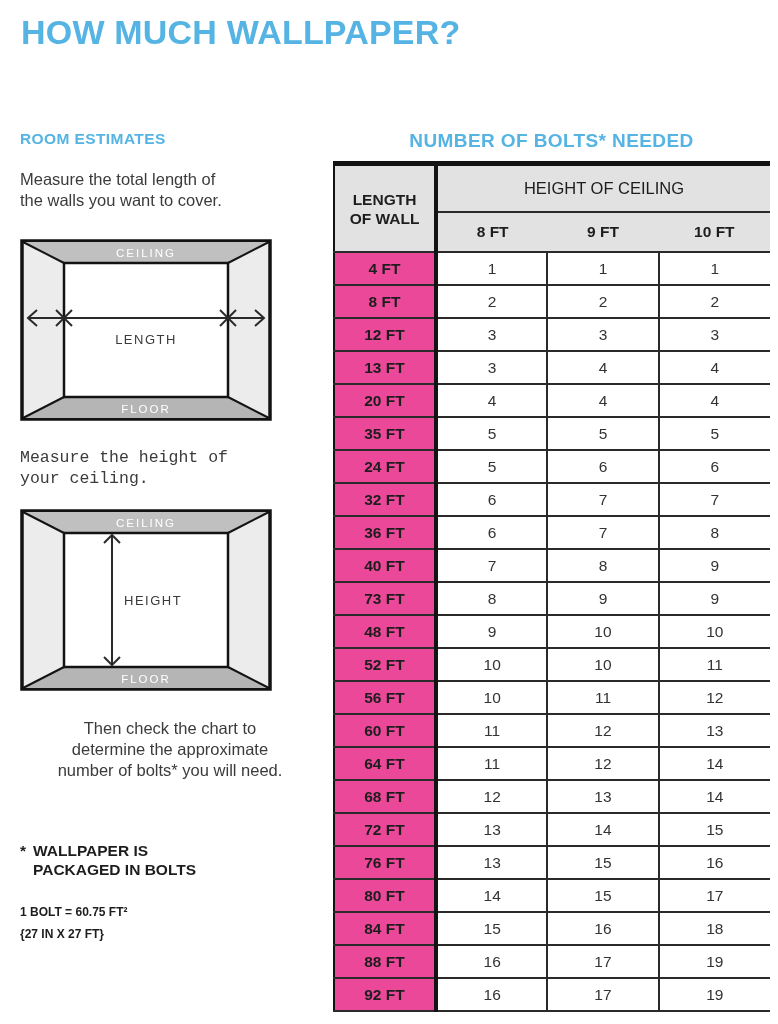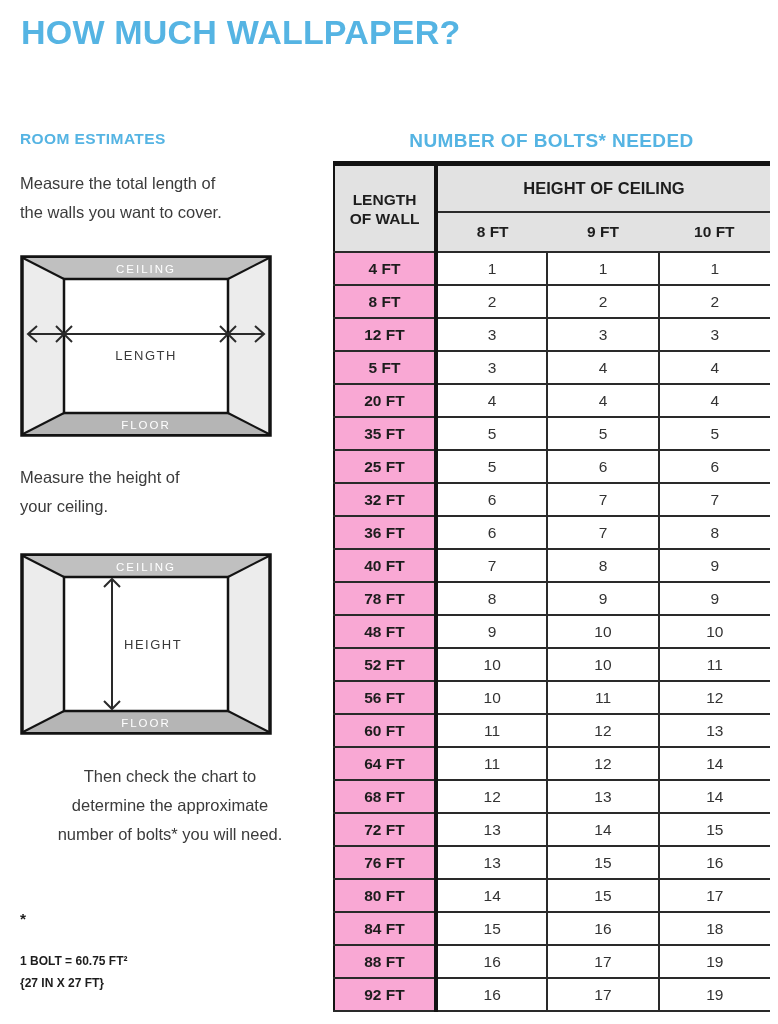--- a/index.html
+++ b/index.html
@@ -44,26 +44,26 @@
     margin: 0 0 9px 0;
     text-align: center;
     font-size: 19px;
     font-weight: bold;
     letter-spacing: 0.4px;
     color: #55B4E3;
   }
   .para {
     margin: 0;
     font-size: 16.5px;
-    line-height: 29px;
+    line-height: 21px;
     color: #3b3b3b;
     white-space: pre-line;
   }
   .para.p1 { margin-bottom: 28px; }
-  .para.p2 { margin-top: 26px; margin-bottom: 32px; }
+  .para.p2 { margin-top: 26px; margin-bottom: 20px; font-family: Liberation Mono, monospace; }
   .para.p3 { margin-top: 27px; text-align: center; }
   .diagram { display: block; }
   .diagram text { font-family: "Liberation Sans", sans-serif; }
   .diagram .wall-label { font-size: 11.5px; letter-spacing: 2px; fill: #ffffff; }
   .diagram .measure-label { font-size: 13px; letter-spacing: 1.5px; fill: #3a3a3a; }
   .footnote {
     display: flex;
     margin-top: 60px;
     font-size: 15.5px;
     font-weight: bold;
@@ -101,33 +101,33 @@
     font-weight: bold;
     line-height: 19px;
     color: #1d1d1d;
     white-space: pre-line;
   }
   th.group {
     height: 45px;
     background: #e2e2e2;
     border-bottom: 2px solid #2a2a2a;
     font-size: 16.5px;
-    font-weight: bold;
+    font-weight: normal;
     color: #1d1d1d;
   }
   tr.subhead th {
     height: 38px;
     background: #e2e2e2;
     border-bottom: 2px solid #2a2a2a;
     font-size: 15.5px;
     font-weight: bold;
     color: #1d1d1d;
   }
   tbody.rows th {
-    background: #f9a8d4;
+    background: #ec4899;
     border-right: 4px solid #131313;
     border-bottom: 2px solid #2a2a2a;
     font-size: 15.5px;
     font-weight: bold;
     color: #1d1d1d;
   }
   tbody.rows td {
     border-bottom: 2px solid #2a2a2a;
     font-size: 15.5px;
     color: #333333;
@@ -197,20 +197,22 @@
       </g>
       <text class="measure-label" x="104" y="96" text-anchor="start">HEIGHT</text>
     </svg>
 
     <p class="para p3">Then check the chart to
 determine the approximate
 number of bolts* you will need.</p>
 
     <div class="footnote">
       <span class="fn-marker">*</span>
+      <span class="fn-text" style="white-space: pre-line;">WALLPAPER IS
+PACKAGED IN BOLTS</span>
     </div>
 
     <div class="bolt-info">1 BOLT = 60.75 FT²
 {27 IN X 27 FT}</div>
   </div>
 
   <div class="right-col">
     <h2 class="table-heading">NUMBER OF BOLTS* NEEDED</h2>
 
     <table class="bolts">
@@ -239,39 +241,39 @@
             <td>2</td>
             <td>2</td>
           </tr>
           <tr>
             <th>12 FT</th>
             <td>3</td>
             <td>3</td>
             <td>3</td>
           </tr>
           <tr>
-            <th>5 FT</th>
+            <th>13 FT</th>
             <td>3</td>
             <td>4</td>
             <td>4</td>
           </tr>
           <tr>
             <th>20 FT</th>
             <td>4</td>
             <td>4</td>
             <td>4</td>
           </tr>
           <tr>
             <th>35 FT</th>
             <td>5</td>
             <td>5</td>
             <td>5</td>
           </tr>
           <tr>
-            <th>25 FT</th>
+            <th>24 FT</th>
             <td>5</td>
             <td>6</td>
             <td>6</td>
           </tr>
           <tr>
             <th>32 FT</th>
             <td>6</td>
             <td>7</td>
             <td>7</td>
           </tr>
@@ -281,21 +283,21 @@
             <td>7</td>
             <td>8</td>
           </tr>
           <tr>
             <th>40 FT</th>
             <td>7</td>
             <td>8</td>
             <td>9</td>
           </tr>
           <tr>
-            <th>78 FT</th>
+            <th>73 FT</th>
             <td>8</td>
             <td>9</td>
             <td>9</td>
           </tr>
           <tr>
             <th>48 FT</th>
             <td>9</td>
             <td>10</td>
             <td>10</td>
           </tr>

